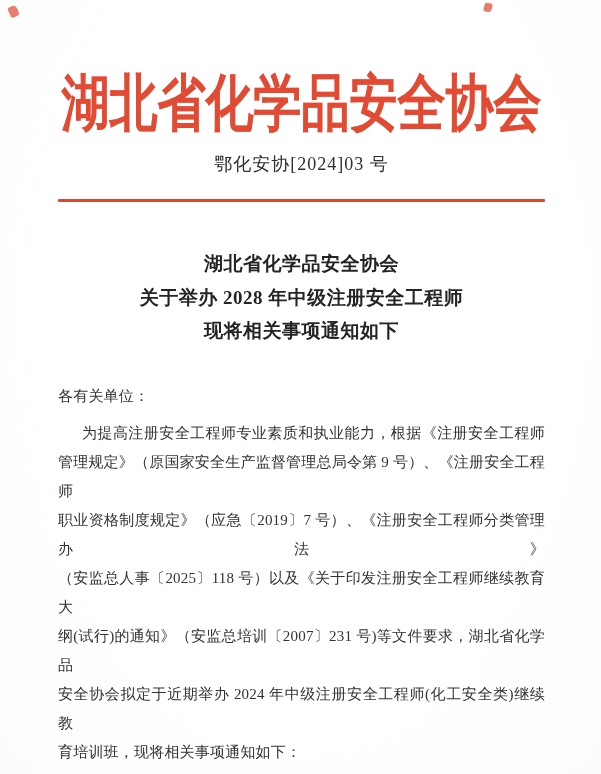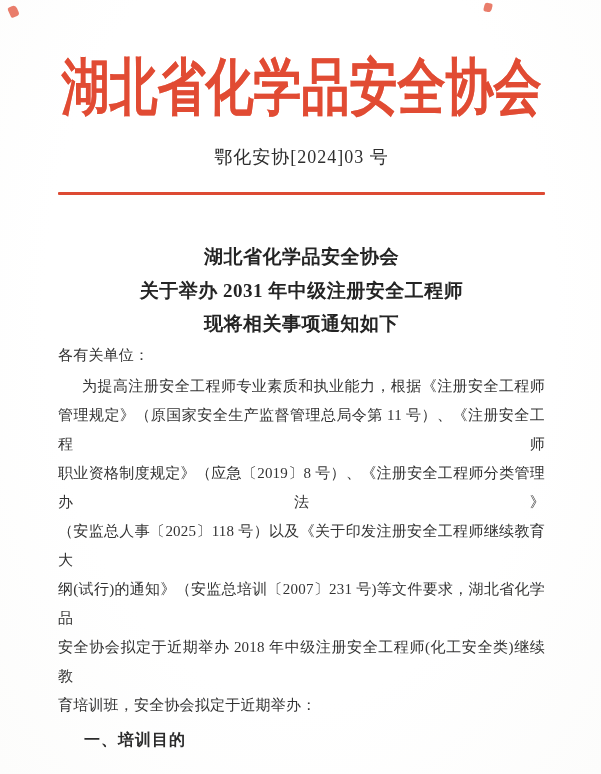--- a/index.html
+++ b/index.html
@@ -11,21 +11,21 @@
     height: 774px;
     background: #ffffff;
     position: relative;
     overflow: hidden;
     font-family: "Liberation Serif", "DejaVu Serif", serif;
   }
   .page {
     position: absolute;
     inset: 0;
     box-sizing: border-box;
-    padding: 0 56px 0 58px;
+    padding: 16px 56px 0 58px;
     background: radial-gradient(ellipse at 50% 40%, #ffffff 60%, #fcfcfb 100%);
   }
   
   .scan-mark {
     position: absolute;
     background: #e2523a;
     opacity: 0.75;
   }
   .scan-mark.left  { left: 9px;  top: 6px; width: 9px;  height: 11px; transform: rotate(-24deg); border-radius: 2px 4px 3px 2px; }
   .scan-mark.right { left: 484px; top: 3px; width: 8px; height: 9px;  transform: rotate(14deg);  border-radius: 3px 2px 4px 2px; }
@@ -43,21 +43,21 @@
     font-size: 48px;
     letter-spacing: 0px;
     color: #e14b33;
     white-space: nowrap;
     transform: scaleY(1.28);
     transform-origin: center;
     text-shadow: 0 0 0.5px rgba(226, 75, 51, 0.6);
   }
 
   .doc-number {
-    margin-top: 24px;
+    margin-top: 15px;
     text-align: center;
     font-size: 18px;
     line-height: 22px;
     color: #2e2e2e;
     letter-spacing: 1px;
   }
 
   .divider {
     margin-top: 24px;
     height: 3px;
@@ -84,22 +84,22 @@
     line-height: 29px;
     white-space: nowrap;
   }
   .bl.fill {
     white-space: normal;
     text-align: justify;
     text-align-last: justify;
   }
   .bl.indent { text-indent: 24px; }
 
-  .salutation-row { }
-  .para1 { margin-top: 2px; }
+  .salutation-row { margin-top: 34px; }
+  .para1 { margin-top: 8px; }
   .section-heading {
     margin-top: 5px;
     line-height: 29px;
     font-family: "Liberation Sans", "DejaVu Sans", sans-serif;
     font-weight: bold;
     font-size: 16px;
     color: #2b2b2b;
     text-indent: 26px;
     letter-spacing: 1px;
   }
@@ -115,37 +115,37 @@
   <div class="letterhead">
     <div class="letterhead-text">湖北省化学品安全协会</div>
   </div>
 
   <div class="doc-number">鄂化安协[2024]03 号</div>
 
   <div class="divider"></div>
 
   <div class="doc-title">
     <div>湖北省化学品安全协会</div>
-    <div>关于举办 2031 年中级注册安全工程师</div>
+    <div>关于举办 2028 年中级注册安全工程师</div>
     <div>现将相关事项通知如下</div>
   </div>
 
   <div class="body-text">
 
     <div class="salutation-row">
       <div class="bl">各有关单位：</div>
     </div>
 
     <div class="para1">
       <div class="bl indent fill">为提高注册安全工程师专业素质和执业能力，根据《注册安全工程师</div>
-      <div class="bl fill">管理规定》（原国家安全生产监督管理总局令第 11 号）、《注册安全工程师</div>
-      <div class="bl fill">职业资格制度规定》（应急〔2019〕8 号）、《注册安全工程师分类管理办法》</div>
+      <div class="bl fill">管理规定》（原国家安全生产监督管理总局令第 9 号）、《注册安全工程师</div>
+      <div class="bl fill">职业资格制度规定》（应急〔2019〕7 号）、《注册安全工程师分类管理办法》</div>
       <div class="bl fill">（安监总人事〔2025〕118 号）以及《关于印发注册安全工程师继续教育大</div>
       <div class="bl fill">纲(试行)的通知》（安监总培训〔2007〕231 号)等文件要求，湖北省化学品</div>
-      <div class="bl fill">安全协会拟定于近期举办 2018 年中级注册安全工程师(化工安全类)继续教</div>
-      <div class="bl">育培训班，安全协会拟定于近期举办：</div>
+      <div class="bl fill">安全协会拟定于近期举办 2024 年中级注册安全工程师(化工安全类)继续教</div>
+      <div class="bl">育培训班，现将相关事项通知如下：</div>
     </div>
 
     <div class="section-heading">一、培训目的</div>
 
   </div>
 
 </div>
 
 </body></html>

